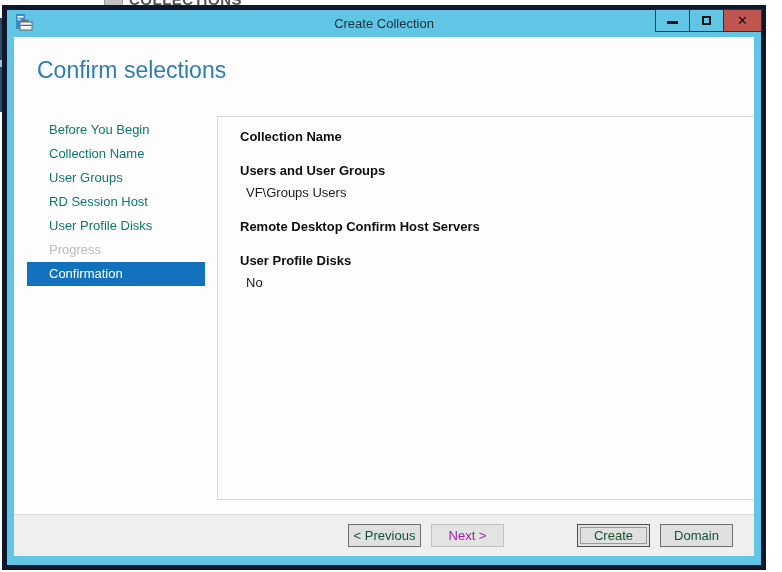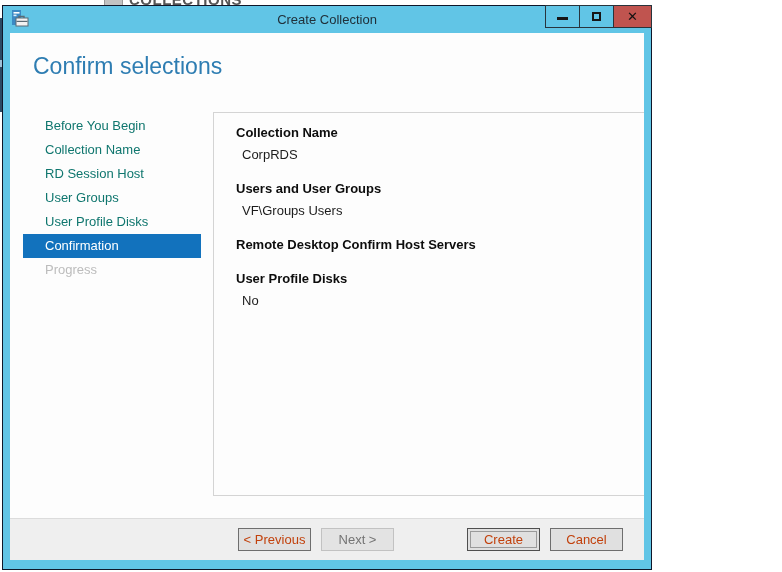--- a/index.html
+++ b/index.html
@@ -10,22 +10,22 @@
   }
   
   .bg-label{position:absolute;left:129px;top:-9px;font-size:15px;font-weight:bold;
     color:#555;letter-spacing:.5px;white-space:nowrap;}
   .bg-icon{position:absolute;left:104px;top:-7px;width:17px;height:12px;background:#c2c2c2;
     border:1px solid #9a9a9a;}
   .bg-strip{position:absolute;left:0;top:18px;width:3px;height:94px;background:#2c4a63;}
   .bg-strip-tick{position:absolute;left:0;top:60px;width:3px;height:7px;background:#9fc1d8;}
 
   
-  .window{position:absolute;left:2px;top:5px;width:650px;height:565px;box-sizing:border-box;
-    background:#61c5e6;border:1px solid #0f172a;}
+  .window{position:absolute;left:2px;top:5px;width:764px;height:565px;box-sizing:border-box;
+    background:#61c5e6;border:5px solid #0f172a;}
   .titlebar{position:relative;height:27px;}
   .win-title{position:absolute;left:0;right:0;top:0;height:27px;line-height:27px;
     text-align:center;font-size:13px;color:#20303a;}
   .app-icon{position:absolute;left:8px;top:4px;}
   .controls{position:absolute;right:-1px;top:-1px;display:flex;}
   .wbtn{width:35px;height:23px;box-sizing:border-box;border:1px solid #28343c;margin-left:-1px;
     display:flex;align-items:center;justify-content:center;background:transparent;cursor:default;}
   .wbtn.close{width:39px;background:#c0544f;}
   .glyph-min{width:11px;height:3px;background:#161616;margin-top:4px;}
   .glyph-max{width:9px;height:9px;box-sizing:border-box;border:2px solid #161616;background:transparent;}
@@ -44,22 +44,22 @@
     border:1px solid #d4d4d4;background:#fdfdfd;padding:11px 10px 10px 22px;}
   .group{margin-bottom:17px;}
   .glabel{font-size:13px;font-weight:bold;color:#0d0d0d;line-height:17px;}
   .gvalue{font-size:13px;color:#1c1c1c;line-height:17px;padding-left:6px;margin-top:5px;}
 
   
   .footer{position:absolute;left:0;right:0;bottom:0;height:42px;box-sizing:border-box;
     background:#efefef;border-top:1px solid #dcdcdc;
     display:flex;align-items:center;justify-content:flex-end;padding-right:21px;gap:10px;}
   .btn{width:73px;height:23px;box-sizing:border-box;background:#e0e0e0;border:1px solid #6e6e6e;
-    color:#c2410c;font-size:13px;font-family:inherit;padding:0;cursor:default;}
-  .btn.disabled{border-color:#c2c2c2;color:#737373;background:#e3e3e3;}
+    color:#14532d;font-size:13px;font-family:inherit;padding:0;cursor:default;}
+  .btn.disabled{border-color:#c2c2c2;color:#a21caf;background:#e3e3e3;}
   .btn.default{border-color:#4f4f4f;box-shadow:inset 0 0 0 2px #e0e0e0, inset 0 0 0 3px #9a9a9a;margin-left:28px;}
   .btn-spacer{width:25px;height:1px;}
 </style>
 </head>
 <body>
 
 <div>
   <div class="bg-icon"></div>
   <div class="bg-label">COLLECTIONS</div>
   <div class="bg-strip"></div>
@@ -93,47 +93,46 @@
     </div>
   </div>
 
   <div class="client">
 
     <div class="heading">Confirm selections</div>
 
     <div class="steps">
       <div class="step">Before You Begin</div>
       <div class="step">Collection Name</div>
+      <div class="step">User Groups</div>
       <div class="step">RD Session Host</div>
-      <div class="step">User Groups</div>
       <div class="step">User Profile Disks</div>
+      <div class="step disabled">Progress</div>
       <div class="step current">Confirmation</div>
-      <div class="step disabled">Progress</div>
     </div>
 
     <div class="panel">
       <div class="group">
         <div class="glabel">Collection Name</div>
-        <div class="gvalue">CorpRDS</div>
       </div>
       <div class="group">
         <div class="glabel">Users and User Groups</div>
         <div class="gvalue">VF\Groups Users</div>
       </div>
       <div class="group">
         <div class="glabel">Remote Desktop Confirm Host Servers</div>
       </div>
       <div class="group">
         <div class="glabel">User Profile Disks</div>
         <div class="gvalue">No</div>
       </div>
     </div>
 
     <div class="footer">
       <button class="btn">&lt; Previous</button>
       <button class="btn disabled">Next &gt;</button>
       <span class="btn-spacer"></span>
       <button class="btn default">Create</button>
-      <button class="btn">Cancel</button>
+      <button class="btn">Domain</button>
     </div>
 
   </div>
 </div>
 
 </body></html>

